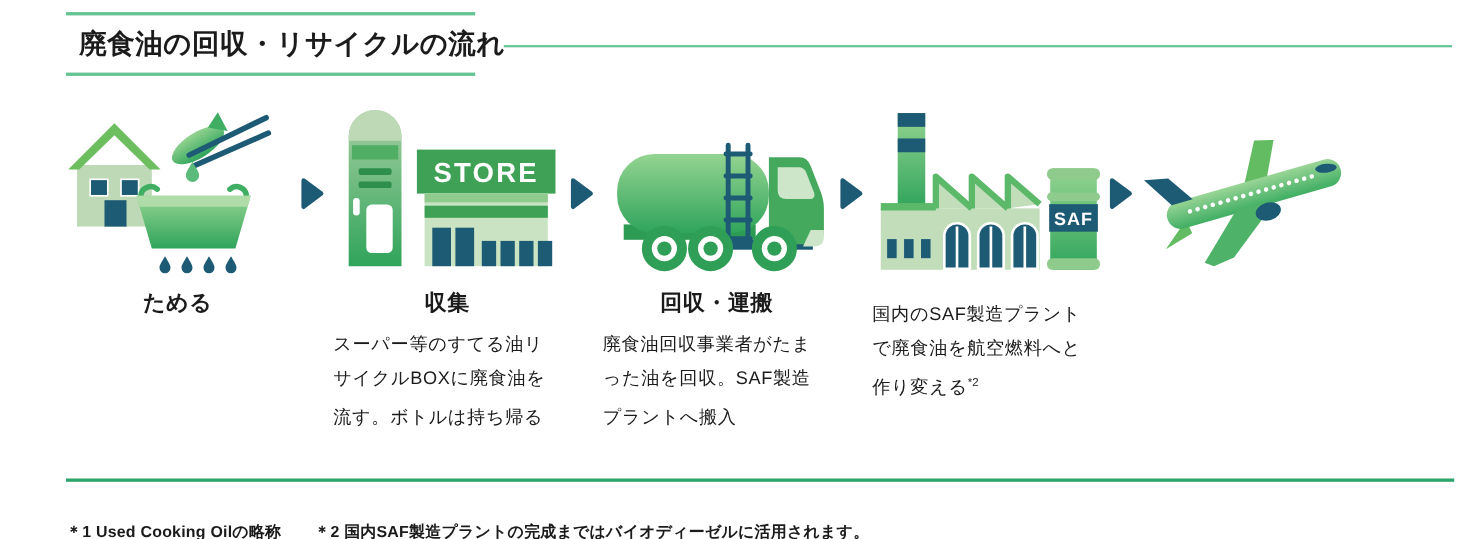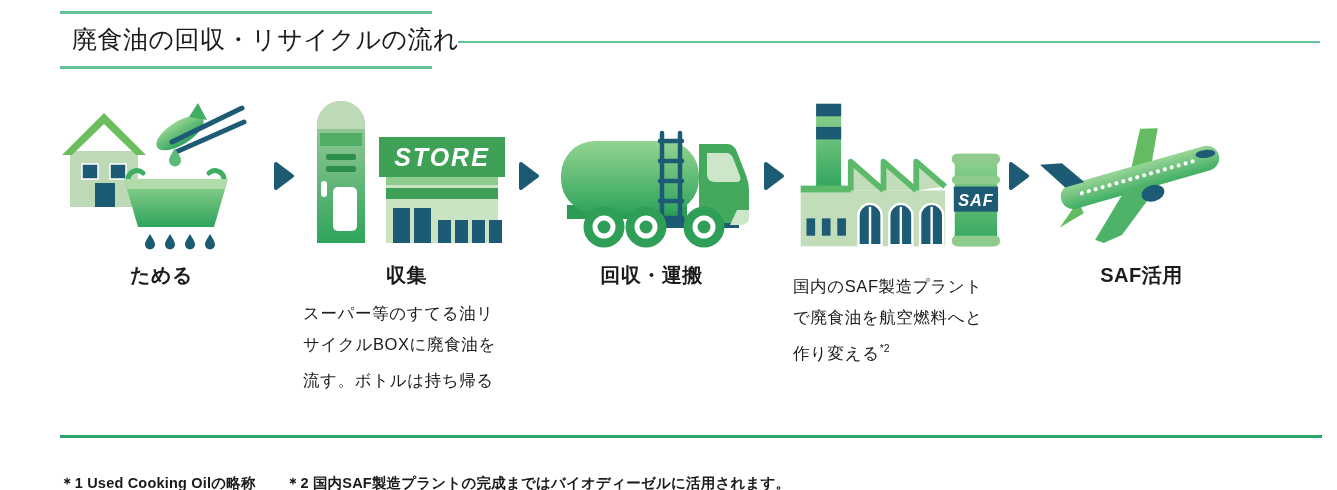--- a/index.html
+++ b/index.html
@@ -4,27 +4,27 @@
 <style>
   * { margin:0; padding:0; box-sizing:border-box; }
   html,body { width:1337px; height:490px; background:#ffffff; overflow:hidden;
     font-family:"Liberation Sans","DejaVu Sans",sans-serif; color:#1b1b1b; }
   .canvas { position:relative; width:1337px; height:490px; background:#ffffff; }
 
   
   .title-block { position:absolute; left:60px; top:11px; width:372px;
     border-top:3px solid #62c493; border-bottom:3px solid #62c493;
     padding:9px 0 10px 12px; }
-  .page-title { font-size:25px; font-weight:normal; letter-spacing:0.5px; color:#1b1b1b; white-space:nowrap; }
+  .page-title { font-size:25px; font-weight:bold; letter-spacing:0.5px; color:#1b1b1b; white-space:nowrap; }
   .title-rule { position:absolute; left:458px; top:41px; width:862px; height:2px; background:#62c493; }
 
   
   .flow { position:absolute; left:58px; top:90px; display:flex; align-items:flex-start; }
   .step { width:207px; display:flex; flex-direction:column; }
-  .icon-area { height:172px; display:flex; align-items:center; justify-content:center;font-style:italic; }
+  .icon-area { height:172px; display:flex; justify-content:center; }
   .step-title { text-align:center; font-size:20px; font-weight:bold; letter-spacing:0.5px; }
   .step-desc { margin-top:9px; font-size:16.5px; line-height:31px; letter-spacing:0.6px;
     word-break:break-all; width:205px; }
   .step-desc sup { font-size:10.5px; vertical-align:super; letter-spacing:0; }
   .sep { width:38px; height:172px; display:flex; align-items:center; justify-content:center; }
 
   
   .bottom-rule { position:absolute; left:60px; top:435px; width:1262px; height:3px; background:#2ca56a; }
   .footnote { position:absolute; left:60px; top:446px; font-size:14.5px; font-weight:bold;
     letter-spacing:0.2px; white-space:nowrap;margin-top:28px; }
@@ -149,20 +149,21 @@
           <path d="M188,119 h12 v7 q0,8 -9,8 h-10 z" fill="#cde6ca"></path>
           <circle cx="55" cy="136" r="16" fill="#ffffff" stroke="#2f9e56" stroke-width="9"></circle>
           <circle cx="55" cy="136" r="6.5" fill="#2f9e56"></circle>
           <circle cx="97" cy="136" r="16" fill="#ffffff" stroke="#2f9e56" stroke-width="9"></circle>
           <circle cx="97" cy="136" r="6.5" fill="#2f9e56"></circle>
           <circle cx="155" cy="136" r="16" fill="#ffffff" stroke="#2f9e56" stroke-width="9"></circle>
           <circle cx="155" cy="136" r="6.5" fill="#2f9e56"></circle>
         </svg>
       </div>
       <div class="step-title">回収・運搬</div>
+      <p class="step-desc"><span>廃食油回収事業者がたまった油を回収。SAF製造プラントへ搬入</span><sup></sup><span></span></p>
     </div>
 
     <div class="sep">
       <svg width="22" height="30" viewBox="0 0 22 30">
           <path d="M3,3 L19,15 L3,27 Z" fill="#1d5b75" stroke="#1d5b75" stroke-width="4" stroke-linejoin="round"></path>
         </svg>
     </div>
 
     <div class="step">
       <div class="icon-area">
@@ -247,21 +248,20 @@
                 <circle cx="134" cy="85" r="2.3"></circle>
               <circle cx="142" cy="85" r="2.3"></circle>
                 <circle cx="150" cy="85" r="2.3"></circle>
                 <circle cx="158" cy="85" r="2.3"></circle>
               <circle cx="166" cy="85" r="2.3"></circle>
                 <circle cx="174" cy="85" r="2.3"></circle>
             </g>
           </g>
         </svg>
       </div>
-      <div class="step-title">SAF活用</div>
     </div>
 
   </div>
 
   <div class="bottom-rule"></div>
   <div class="footnote">
     <span class="note1">＊1 Used Cooking Oilの略称</span><span class="note2">＊2 国内SAF製造プラントの完成まではバイオディーゼルに活用されます。</span>
   </div>
 
 </div>

